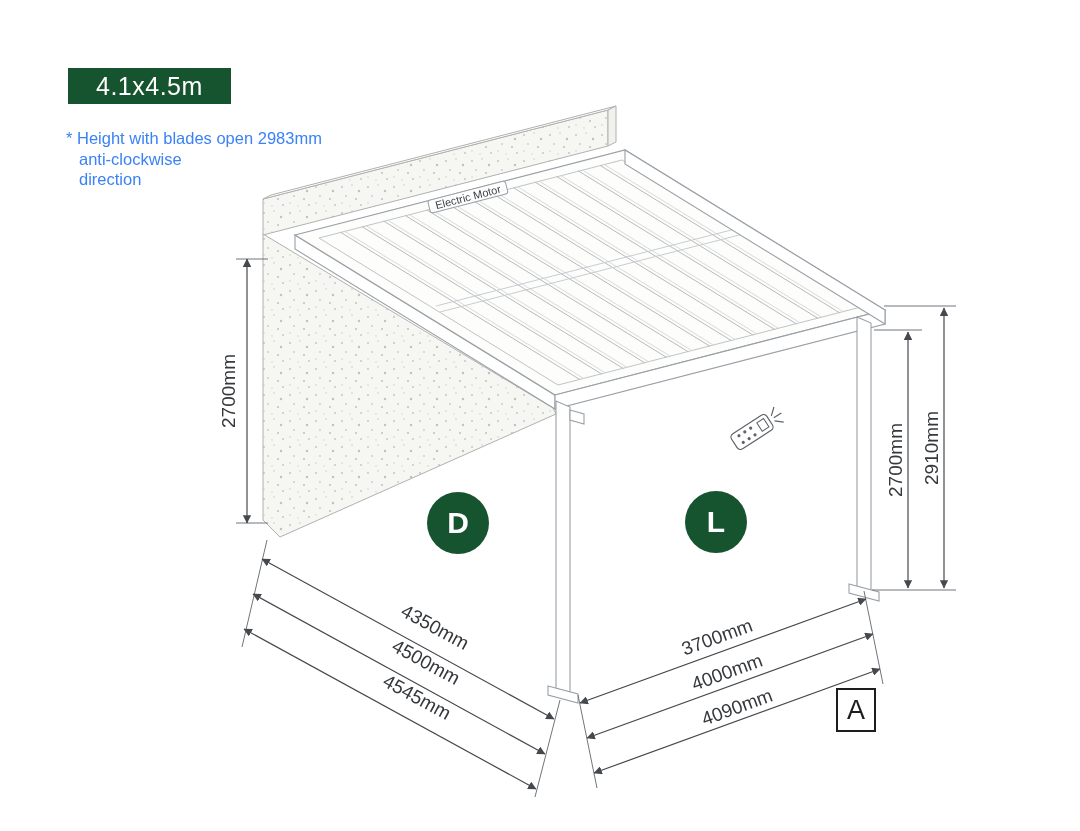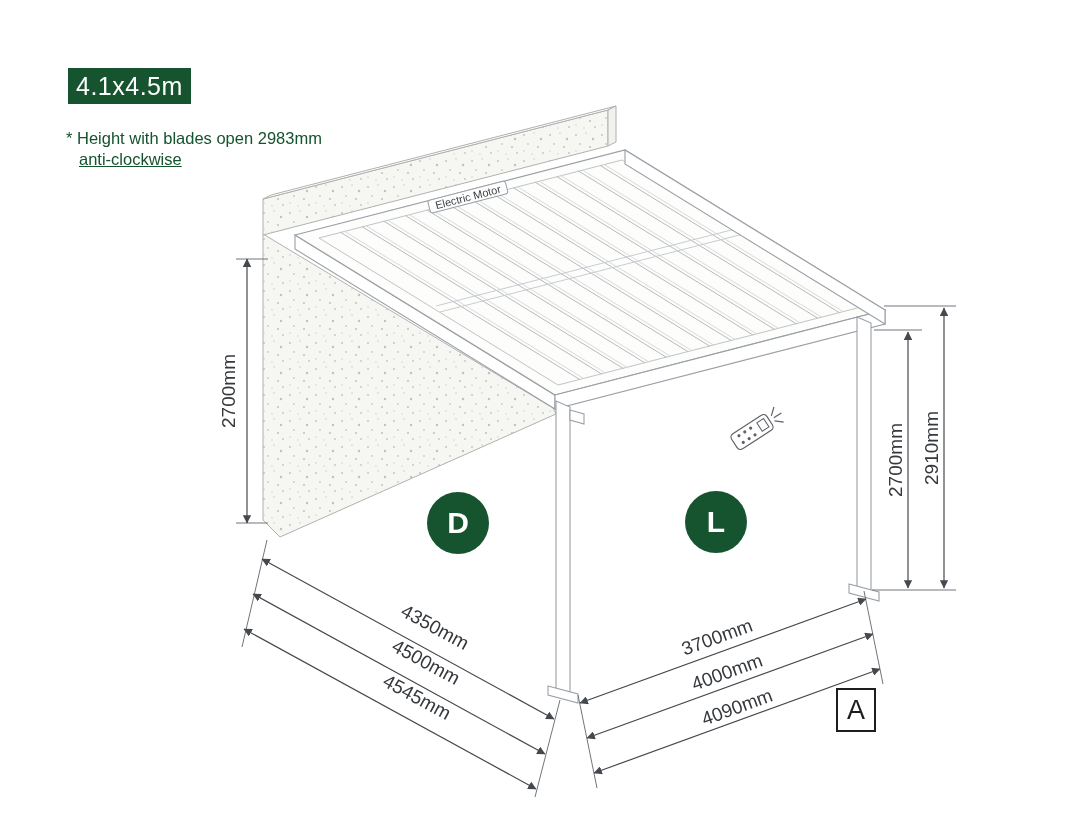--- a/index.html
+++ b/index.html
@@ -9,24 +9,24 @@
     font-family:"Liberation Sans", sans-serif;
     position:relative; overflow:hidden; color:#2d2f33;
   }
   .stage{ position:absolute; inset:0; }
   svg.drawing{ position:absolute; left:0; top:0; }
 
   .badge{
     position:absolute; left:68px; top:68px;
     background:var(--accent-green); color:#ffffff;
     font-size:25px; letter-spacing:.5px;
-    padding:4px 8px; line-height:28px; white-space:nowrap;
-  }
-  .notes{ position:absolute; left:66px; top:128px; font-size:16.5px; line-height:20.5px; color:#14532d; }
-  .notes .indent{ padding-left:13px;text-decoration:underline; }
+    padding:4px 28px; line-height:28px; white-space:nowrap;
+  }
+  .notes{ position:absolute; left:66px; top:128px; font-size:16.5px; line-height:20.5px; color:#3b82f6; }
+  .notes .indent{ padding-left:13px; }
 
   .motor-label{
     position:absolute; left:468px; top:197px;
     transform:translate(-50%,-50%) rotate(-14.5deg);
     font-size:11px; color:#3c3f43; border:1px solid #9aa0a6; border-radius:3px;
     padding:0px 6px; background:rgba(255,255,255,.85); white-space:nowrap;
   }
 
   .dim-label{
     position:absolute; font-size:19px; color:#35383c; white-space:nowrap;
@@ -172,20 +172,21 @@
       <line x1="587" y1="738" x2="873" y2="634" stroke="#45484d" stroke-width="1.2" marker-start="url(#arr)" marker-end="url(#arr)"></line>
       <line x1="594" y1="773" x2="880" y2="669" stroke="#45484d" stroke-width="1.2" marker-start="url(#arr)" marker-end="url(#arr)"></line>
     </g>
   </svg>
 
   <div class="badge">4.1x4.5m</div>
 
   <div class="notes">
     <div>* Height with blades open 2983mm</div>
     <div class="indent">anti-clockwise</div>
+    <div class="indent">direction</div>
   </div>
 
   <div class="motor-label">Electric Motor</div>
 
   <div class="zone-circle" style="left:458px; top:523px;">D</div>
   <div class="zone-circle" style="left:716px; top:522px;">L</div>
 
   <div class="dim-label" style="left:228px; top:391px; transform:translate(-50%,-50%) rotate(-90deg);">2700mm</div>
   <div class="dim-label" style="left:895px; top:460px; transform:translate(-50%,-50%) rotate(-90deg);">2700mm</div>
   <div class="dim-label" style="left:931px; top:448px; transform:translate(-50%,-50%) rotate(-90deg);">2910mm</div>

